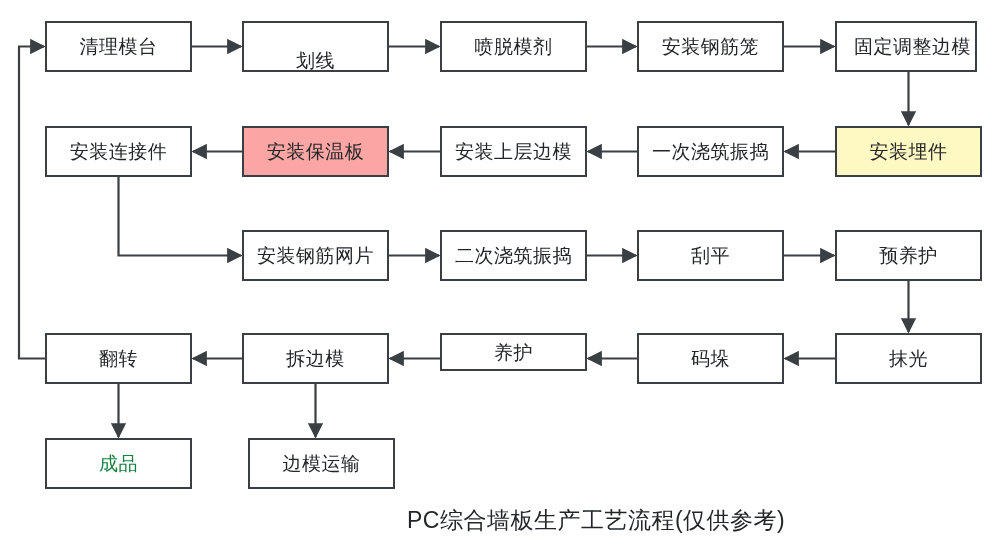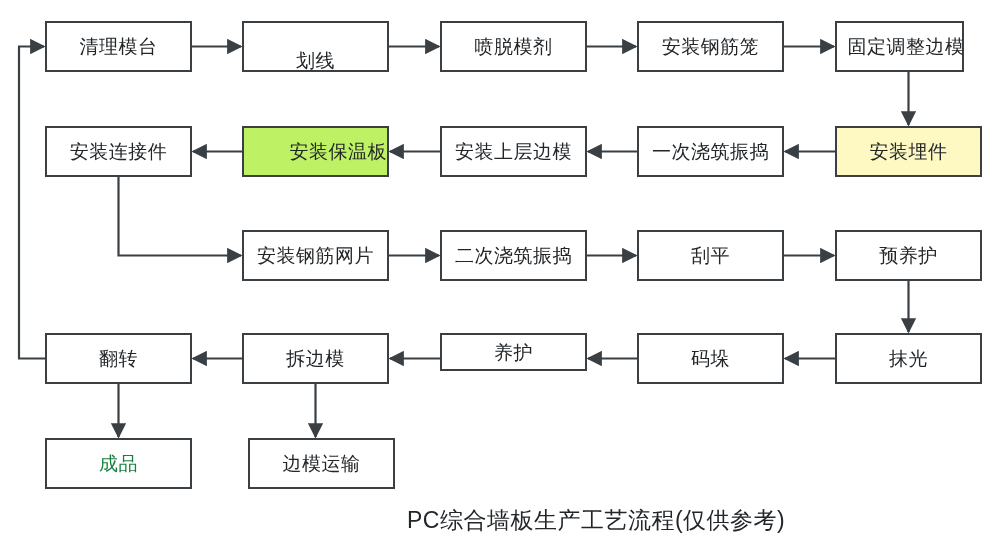--- a/index.html
+++ b/index.html
@@ -94,27 +94,27 @@
       </div>
       <div class="node" style="left: 242px; top: 21px; width: 147px; height: 51px; border-color: rgb(58, 63, 68); background: rgb(255, 255, 255); color: rgb(34, 38, 41); align-items: flex-end;">
         <span class="node-label">划线</span>
       </div>
       <div class="node" style="left: 440px; top: 21px; width: 147px; height: 51px; border-color: rgb(58, 63, 68); background: rgb(255, 255, 255); color: rgb(34, 38, 41);">
         <span class="node-label">喷脱模剂</span>
       </div>
       <div class="node" style="left: 637px; top: 21px; width: 147px; height: 51px; border-color: rgb(58, 63, 68); background: rgb(255, 255, 255); color: rgb(34, 38, 41);">
         <span class="node-label">安装钢筋笼</span>
       </div>
-      <div class="node" style="left: 835px; top: 21px; width: 129px; height: 51px; border-color: rgb(58, 63, 68); background: rgb(255, 255, 255); color: rgb(34, 38, 41); padding-left: 13px;">
+      <div class="node" style="left: 835px; top: 21px; width: 142px; height: 51px; border-color: rgb(58, 63, 68); background: rgb(255, 255, 255); color: rgb(34, 38, 41); padding-left: 13px;">
         <span class="node-label">固定调整边模</span>
       </div>
       <div class="node" style="left: 45px; top: 126px; width: 147px; height: 51px; border-color: rgb(58, 63, 68); background: rgb(255, 255, 255); color: rgb(34, 38, 41);">
         <span class="node-label">安装连接件</span>
       </div>
-      <div class="node" style="left: 242px; top: 126px; width: 147px; height: 51px; border-color: rgb(58, 63, 68); background: #bef264; color: rgb(34, 38, 41); justify-content: flex-end;">
+      <div class="node" style="left: 242px; top: 126px; width: 147px; height: 51px; border-color: rgb(58, 63, 68); background: #fca5a5; color: rgb(34, 38, 41);">
         <span class="node-label">安装保温板</span>
       </div>
       <div class="node" style="left: 440px; top: 126px; width: 147px; height: 51px; border-color: rgb(58, 63, 68); background: rgb(255, 255, 255); color: rgb(34, 38, 41);">
         <span class="node-label">安装上层边模</span>
       </div>
       <div class="node" style="left: 637px; top: 126px; width: 147px; height: 51px; border-color: rgb(58, 63, 68); background: rgb(255, 255, 255); color: rgb(34, 38, 41);">
         <span class="node-label">一次浇筑振捣</span>
       </div>
       <div class="node" style="left: 835px; top: 126px; width: 147px; height: 51px; border-color: rgb(58, 63, 68); background: #fef9c3; color: rgb(34, 38, 41);">
         <span class="node-label">安装埋件</span>

